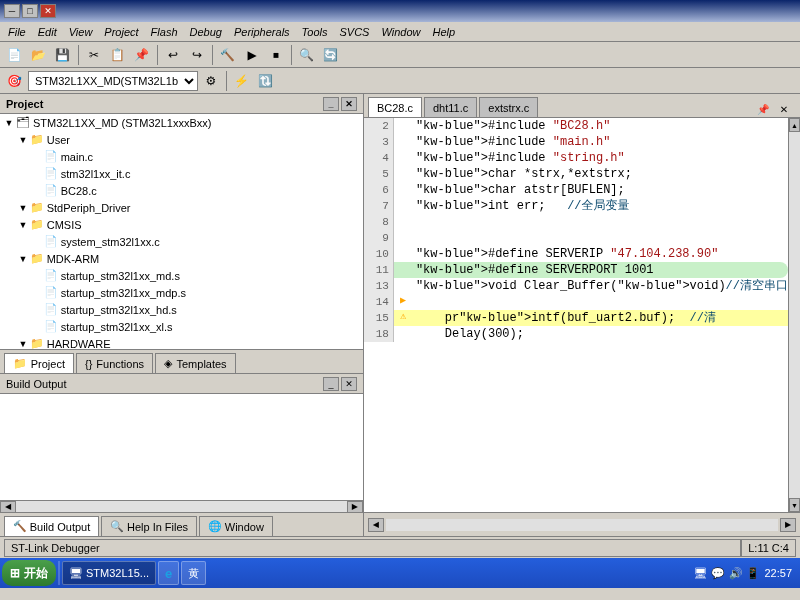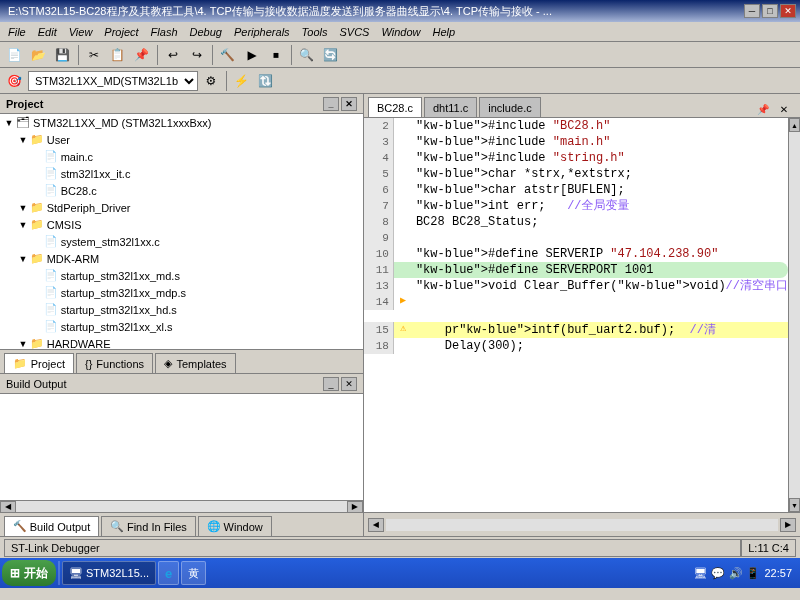--- a/index.html
+++ b/index.html
@@ -257,23 +257,23 @@
       line-height: 16px;
     }
     .line-content {
       flex: 1;
       white-space: pre;
       line-height: 16px;
       font-size: 12px;
       color: #000;
     }
     .line-highlight { background: #c8f0c8; border-radius: 8px; }
-    .line-yellow { background: #ffffa0; margin-top: 12px; }
+    .line-yellow { background: #ffffa0; }
     .warning-icon { color: orange; font-size: 10px; margin-right: 2px; }
-    .cm-green { color: #8b5cf6; }
+    .cm-green { color: #0c4a6e; }
     .str-red { color: #a31515; }
     #editor-nav {
       height: 24px;
       background: #d4d0c8;
       display: flex;
       align-items: center;
       padding: 0 4px;
       border-top: 1px solid #808080;
       gap: 2px;
     }
@@ -342,21 +342,20 @@
       gap: 4px;
       padding: 0 6px;
       color: white;
       font-size: 11px;
     }
   </style>
 </head>
 <body>
 
 <div id="title-bar">
-  <span style="font-size:11px; padding-left:4px;">E:\STM32L15-BC28程序及其教程工具\4. TCP传输与接收数据温度发送到服务器曲线显示\4. TCP传输与接收 - ...</span>
   <div id="title-bar-buttons">
     <div class="title-btn">─</div>
     <div class="title-btn">□</div>
     <div class="title-btn" style="background:#c0392b; color:white;">✕</div>
   </div>
 </div>
 
 <div id="menu-bar">
 <div class="menu-item">File</div>
     <div class="menu-item">Edit</div>
@@ -518,41 +517,41 @@
         <div style="flex:1; height:12px; background:#e0e0e0;"></div>
         <div style="width:16px; height:12px; background:#c0c0c0; border:1px solid #808080; cursor:pointer; display:flex; align-items:center; justify-content:center; font-size:8px;">▶</div>
       </div>
       <div id="build-tabs">
       <div class="build-tab active">
             <span>🔨</span>
             <span>Build Output</span>
           </div>
           <div class="build-tab">
             <span>🔍</span>
-            <span>Find In Files</span>
+            <span>Help In Files</span>
           </div>
           <div class="build-tab">
             <span>🌐</span>
             <span>Window</span>
           </div>
         </div>
     </div>
 
   </div>
 
   <div id="right-panel">
     <div id="editor-tabs">
     <div class="editor-tab active">
           <span>BC28.c</span>
         </div>
         <div class="editor-tab">
           <span>dht11.c</span>
         </div>
         <div class="editor-tab">
-          <span>include.c</span>
+          <span>extstrx.c</span>
         </div>
         <div id="editor-close">
           <div class="toolbar-btn" style="width:16px;height:16px;font-size:10px;">📌</div>
           <div class="toolbar-btn" style="width:16px;height:16px;font-size:10px;">✕</div>
         </div>
       </div>
     <div style="display:flex; flex:1; overflow:hidden;">
       <div id="code-area">
       <div class="code-line">
     <div class="line-number">2</div>
@@ -580,21 +579,20 @@
     <div class="line-content"><span class="&lt;span">"kw-blue"</span>&gt;char atstr[BUFLEN];</div>
   </div>
           <div class="code-line">
     <div class="line-number">7</div>
     <div style="display:flex; align-items:center; width:16px; min-width:16px;"></div>
     <div class="line-content"><span class="&lt;span">"kw-blue"</span>&gt;int err;   <span class="cm-green">//全局变量</span></div>
   </div>
           <div class="code-line">
     <div class="line-number">8</div>
     <div style="display:flex; align-items:center; width:16px; min-width:16px;"></div>
-    <div class="line-content">BC28 BC28_Status;</div>
   </div>
           <div class="code-line">
     <div class="line-number">9</div>
     <div style="display:flex; align-items:center; width:16px; min-width:16px;"></div>
     <div class="line-content"></div>
   </div>
           <div class="code-line">
     <div class="line-number">10</div>
     <div style="display:flex; align-items:center; width:16px; min-width:16px;"></div>
     <div class="line-content"><span class="&lt;span">"kw-blue"</span>&gt;#define SERVERIP <span class="str-red">"47.104.238.90"</span></div>

